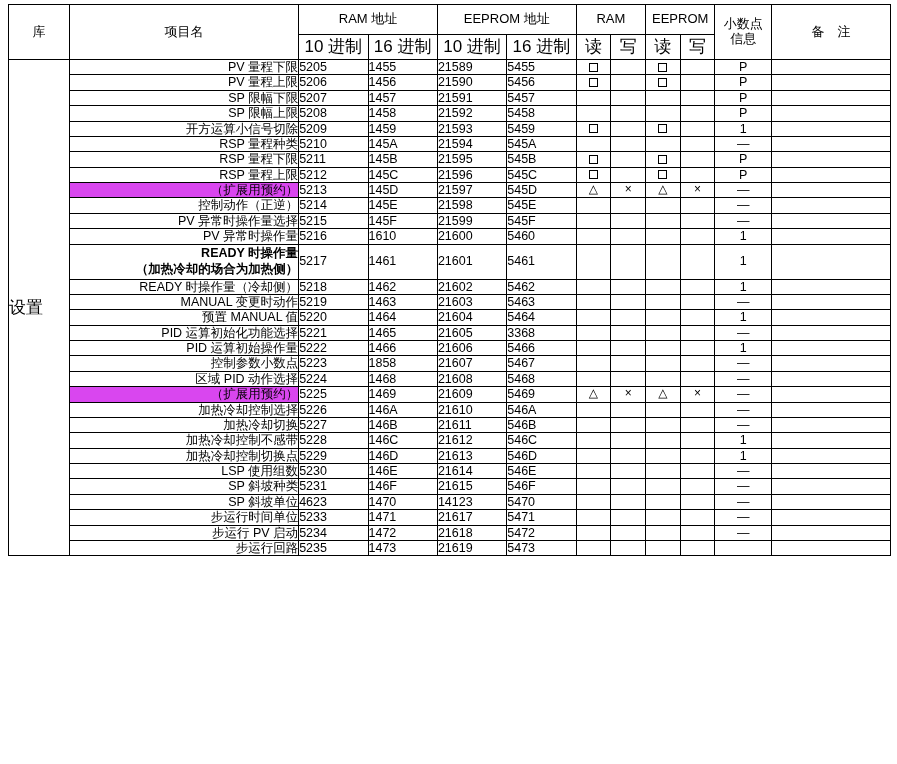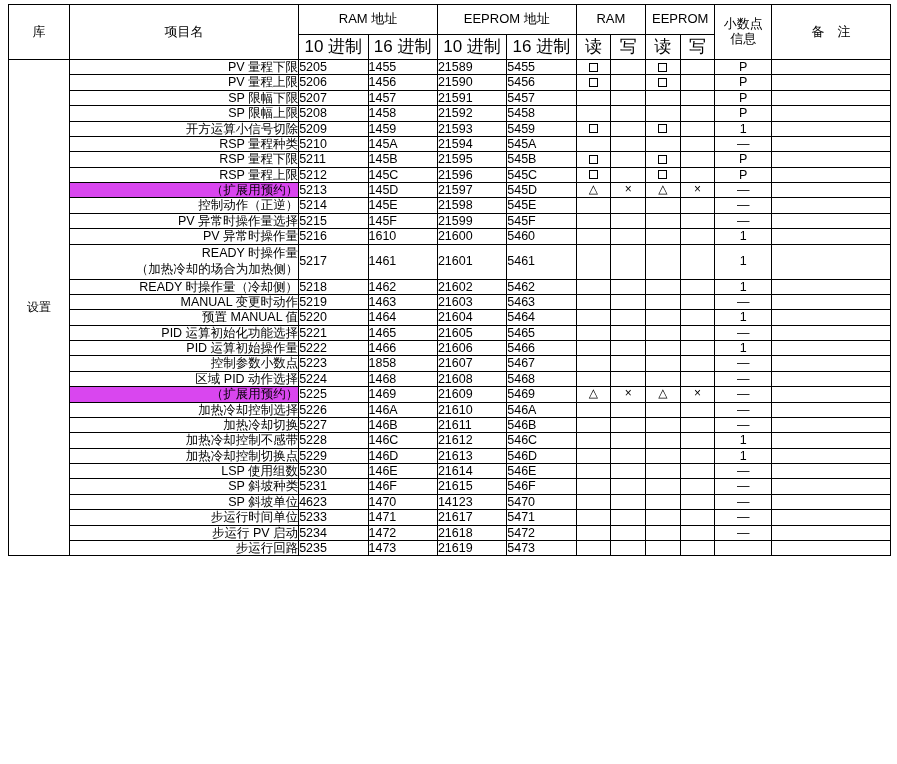--- a/index.html
+++ b/index.html
@@ -50,22 +50,21 @@
   }
   
   col.c-lib { width: 58px; }
   col.c-name { width: 218px; }
   col.c-addr { width: 66px; }
   col.c-rw { width: 33px; }
   col.c-dp { width: 54px; }
   col.c-note { width: 113px; }
 
   td.lib {
-    text-align: center;
-    font-size: 12px;
+    font-size: 17px;
     vertical-align: top;
     padding-top: 4px;
   }
   td.name {
     text-align: right;
     padding: 3px 4px 3px 7px;
     font-size: 12.5px;
   }
   td.addr {
     text-align: left;
@@ -92,20 +91,21 @@
   .chk {
     display: inline-block;
     width: 9px;
     height: 9px;
     border: 1px solid #000;
     box-sizing: border-box;
     vertical-align: middle;
   }
   .name-two {
     line-height: 1.25;
+    font-weight: bold;
   }
   .hdr-ram-eeprom-group {
     font-size: 13px;
   }
 </style>
 </head>
 <body>
 
 <div class="page">
   <table class="reg-table">
@@ -361,21 +361,21 @@
           <td class="rw"></td>
           <td class="rw"></td>
           <td class="dp">1</td>
           <td class="note"></td>
         </tr>
         <tr>
           <td class="name">PID 运算初始化功能选择</td>
           <td class="addr">5221</td>
           <td class="addr">1465</td>
           <td class="addr">21605</td>
-          <td class="addr">5465</td>
+          <td class="addr">3368</td>
           <td class="rw"></td>
           <td class="rw"></td>
           <td class="rw"></td>
           <td class="rw"></td>
           <td class="dp">—</td>
           <td class="note"></td>
         </tr>
         <tr>
           <td class="name">PID 运算初始操作量</td>
           <td class="addr">5222</td>

